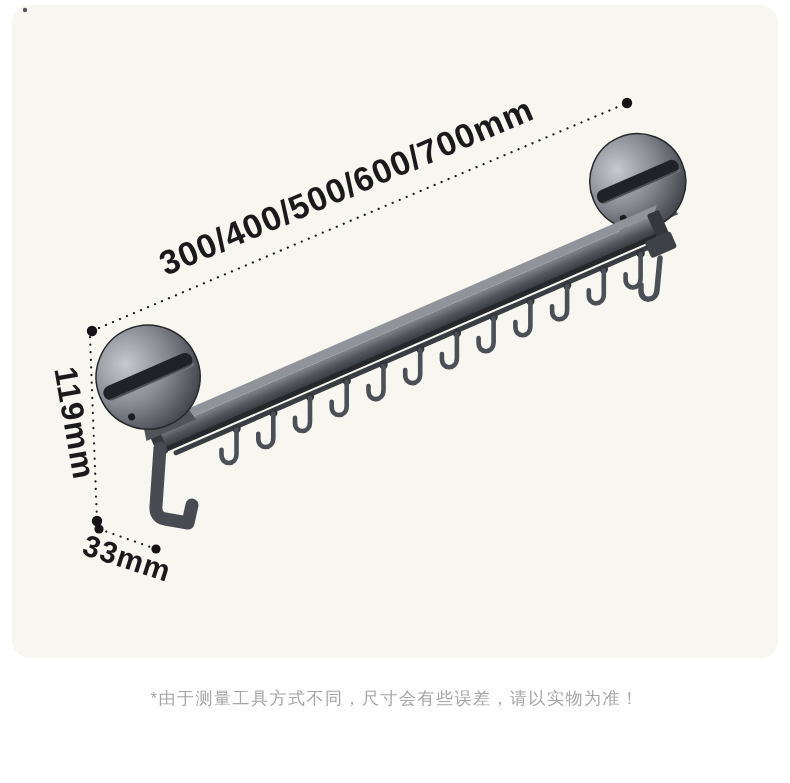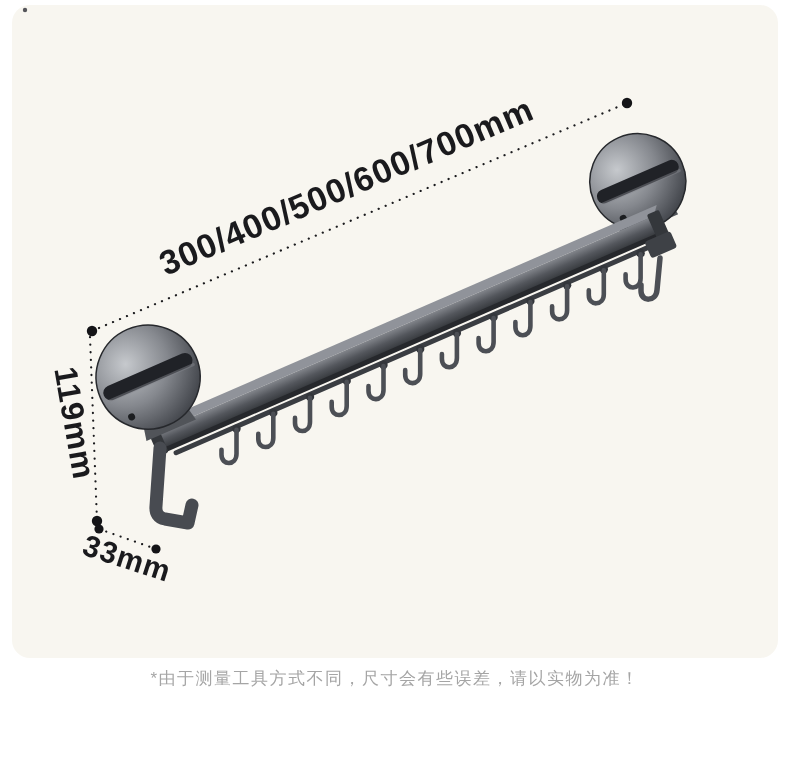--- a/index.html
+++ b/index.html
@@ -8,21 +8,21 @@
     position:relative; width:790px; height:783px;
     background:var(--page-bg,#ffffff); overflow:hidden;
     font-family:"Liberation Sans", sans-serif;
   }
   .card {
     position:absolute; left:12px; top:5px; width:766px; height:653px;
     background:var(--card-bg,#f8f6f0); border-radius:18px;
   }
   .scene { position:absolute; left:0; top:0; width:790px; height:783px; }
   .footnote {
-    position:absolute; left:0; top:667px; width:790px; text-align:center;
+    position:absolute; left:0; top:687px; width:790px; text-align:center;
     color:var(--footnote-color,#a5a5a5); font-size:17px; letter-spacing:1.5px;
   }
   text { font-family:"Liberation Sans", sans-serif; }
 </style>
 </head>
 <body>
 
 <div class="canvas">
   <div class="card"></div>
 

